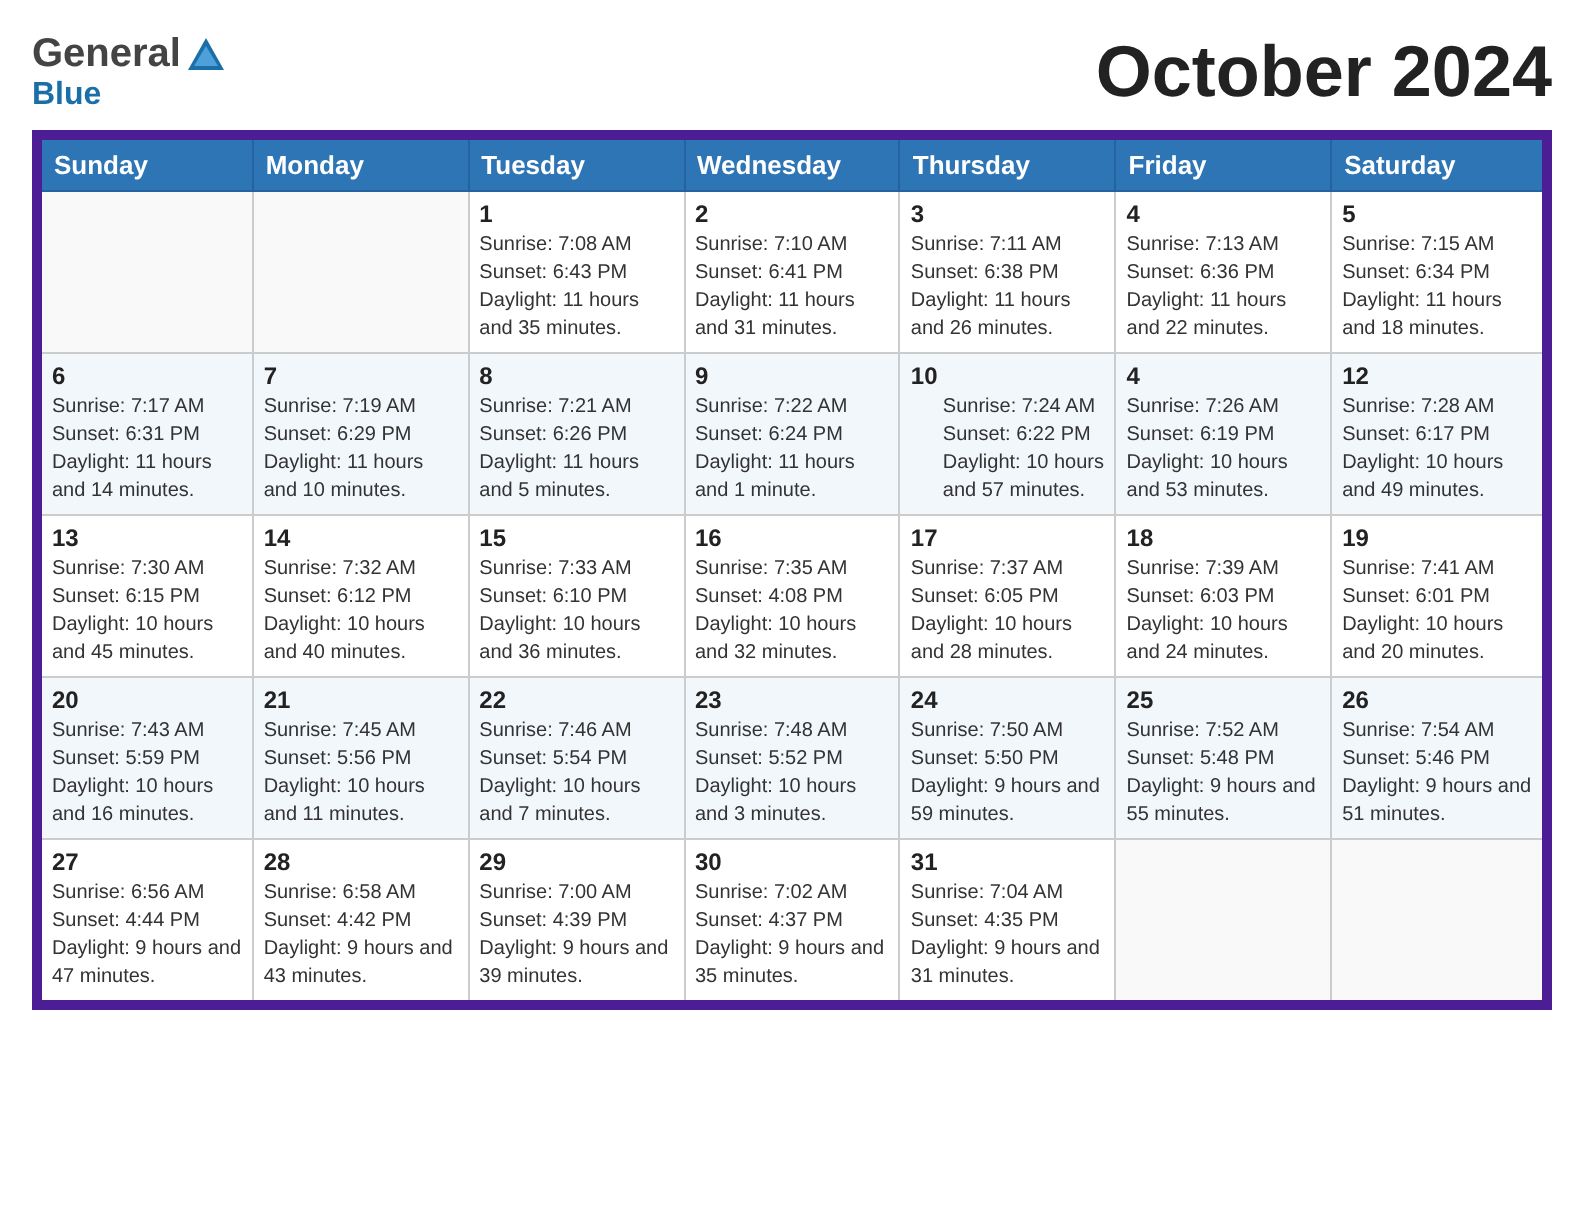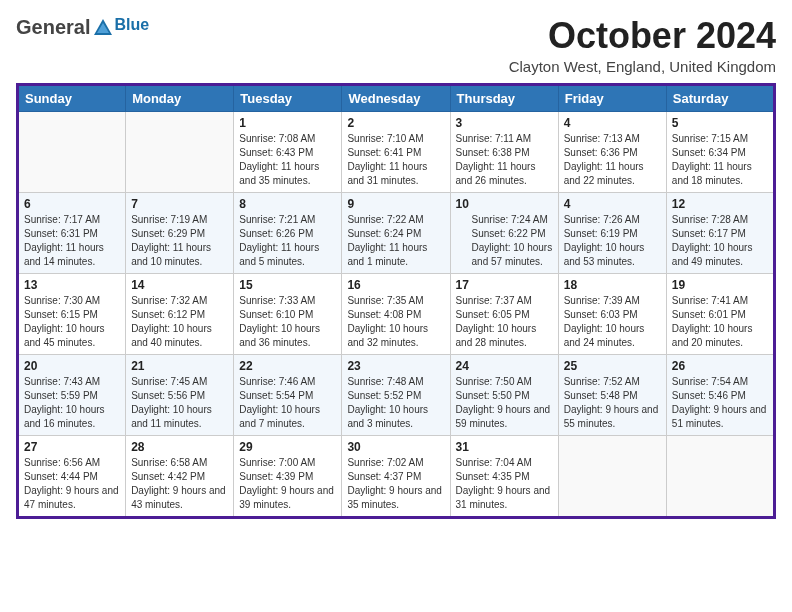--- a/index.html
+++ b/index.html
@@ -11,40 +11,41 @@
       padding: 16px;
     }
     .header {
       display: flex;
       justify-content: space-between;
       align-items: flex-start;
       margin-bottom: 8px;
     }
     .logo {
       display: flex;
+      flex-direction: column;
       align-items: flex-start;
     }
     .title-area {
       text-align: right;
     }
     .month-title {
       font-size: 36px;
       font-weight: bold;
       color: #222;
       line-height: 1.1;
     }
     .location {
       font-size: 15px;
       color: #444;
       margin-top: 2px;
     }
     .calendar {
       width: 100%;
       border-collapse: collapse;
-      border: 3px solid #4c1d95;
+      border: 5px solid #4c1d95;
     }
     .calendar th {
       background-color: #2e75b6;
       color: #fff;
       text-align: left;
       padding: 5px 6px;
       font-size: 13px;
       border: 1px solid #2563a0;
     }
     .calendar td {
@@ -102,21 +103,20 @@
       <span class="logo-text-general">General</span>
       <svg class="logo-svg" width="22" height="22" viewBox="0 0 22 22">
         <polygon points="11,2 20,18 2,18" fill="#1a6fa8"></polygon>
         <polygon points="11,6 17,16 5,16" fill="#4fa0d8"></polygon>
       </svg>
     </div>
     <span class="logo-text-blue">Blue</span>
   </div>
   <div class="title-area">
     <div class="month-title">October 2024</div>
-    <div class="location">Clayton West, England, United Kingdom</div>
   </div>
 </div>
 
 <table class="calendar">
   <thead>
     <tr>
     <th>Sunday</th>
         <th>Monday</th>
         <th>Tuesday</th>
         <th>Wednesday</th>

